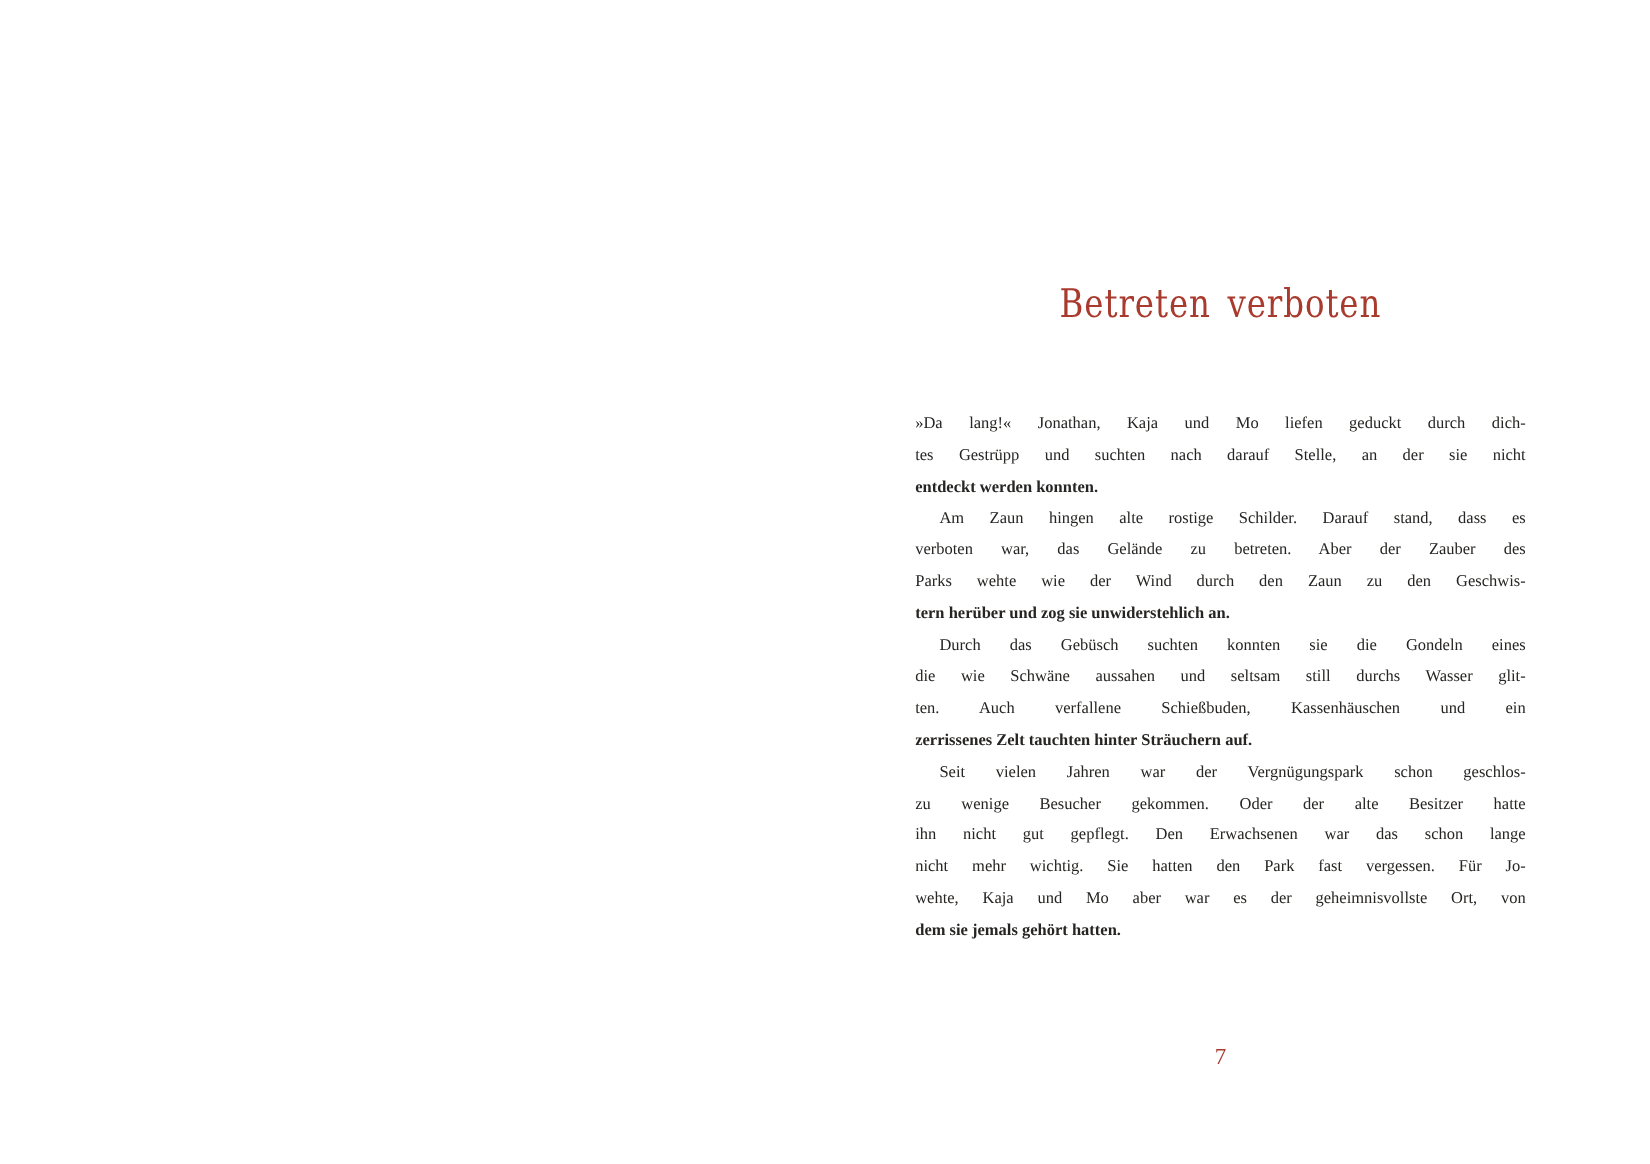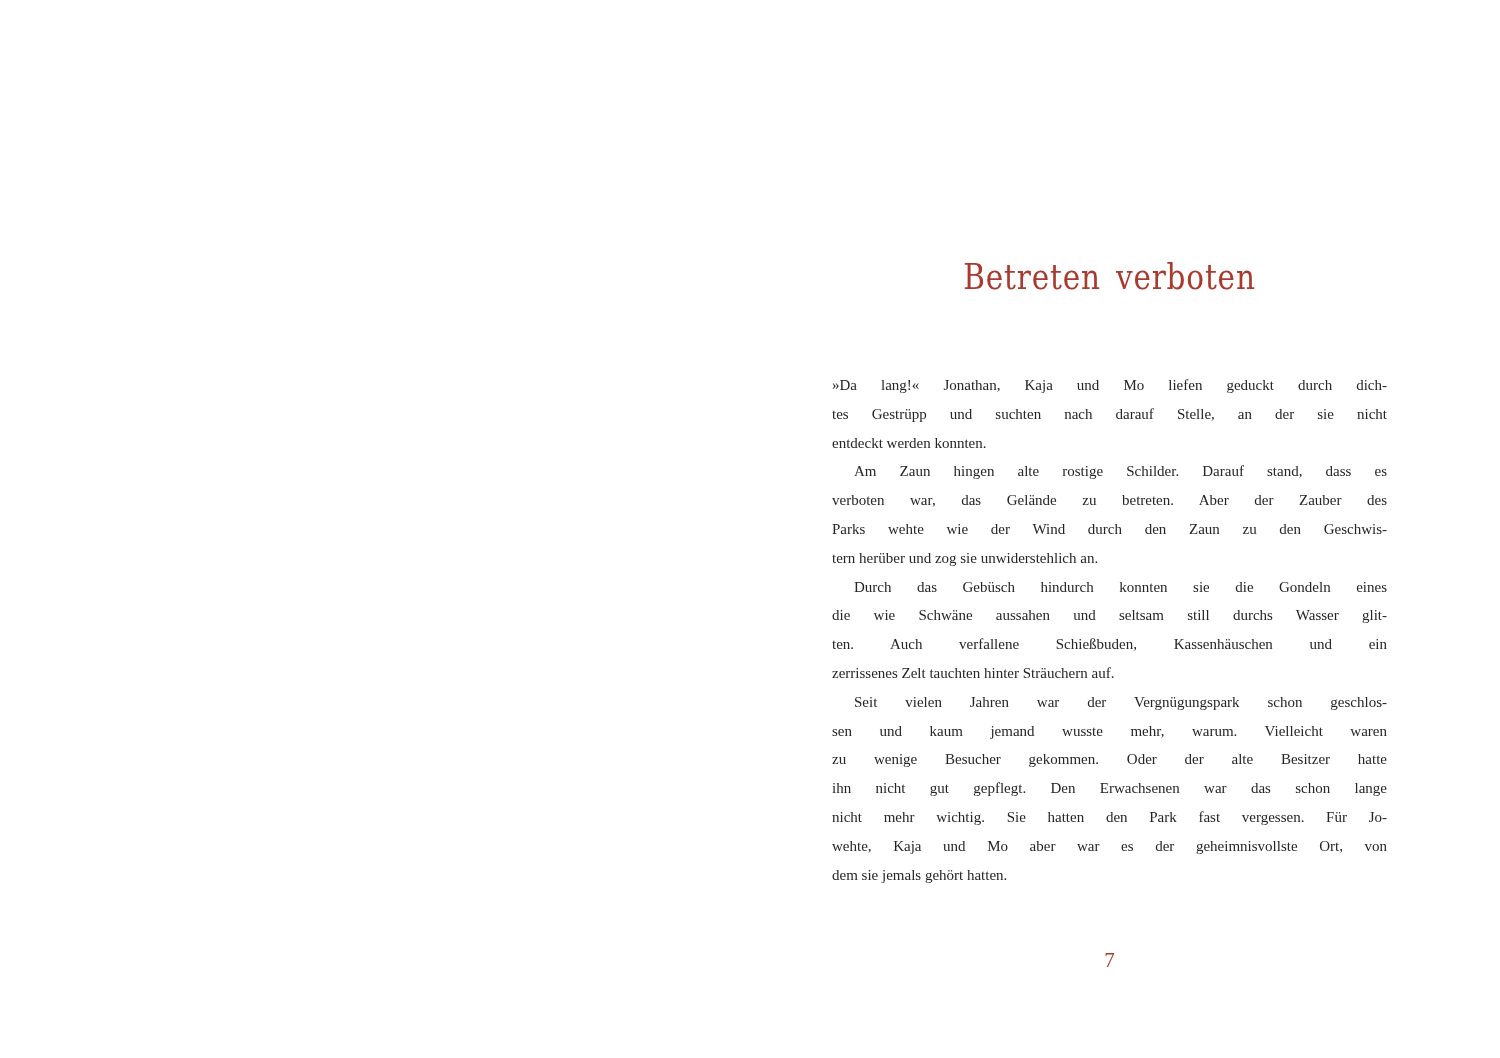--- a/index.html
+++ b/index.html
@@ -60,20 +60,21 @@
   .line {
     height: 28.8px;
     line-height: 28.8px;
     overflow: hidden;
     text-align: justify;
     text-align-last: justify;
   }
   .line.last {
     text-align: left;
     text-align-last: left;
+    font-weight: bold;
   }
   .line.indent {
     text-indent: 22px;
   }
   .page-number {
     position: absolute;
     left: 82px;
     top: 946px;
     width: 555px;
     text-align: center;
@@ -90,26 +91,25 @@
   <div class="page-right">
     <h1 class="chapter-title">Betreten verboten</h1>
     <div class="text-block">
         <div class="line">»Da lang!« Jonathan, Kaja und Mo liefen geduckt durch dich-</div>
         <div class="line">tes Gestrüpp und suchten nach darauf Stelle, an der sie nicht</div>
         <div class="line last">entdeckt werden konnten.</div>
         <div class="line indent">Am Zaun hingen alte rostige Schilder. Darauf stand, dass es</div>
         <div class="line">verboten war, das Gelände zu betreten. Aber der Zauber des</div>
         <div class="line">Parks wehte wie der Wind durch den Zaun zu den Geschwis-</div>
         <div class="line last">tern herüber und zog sie unwiderstehlich an.</div>
-        <div class="line indent">Durch das Gebüsch hindurch konnten sie die Gondeln eines</div>
+        <div class="line indent">Durch das Gebüsch suchten konnten sie die Gondeln eines</div>
         <div class="line">die wie Schwäne aussahen und seltsam still durchs Wasser glit-</div>
         <div class="line">ten. Auch verfallene Schießbuden, Kassenhäuschen und ein</div>
         <div class="line last">zerrissenes Zelt tauchten hinter Sträuchern auf.</div>
         <div class="line indent">Seit vielen Jahren war der Vergnügungspark schon geschlos-</div>
-        <div class="line">sen und kaum jemand wusste mehr, warum. Vielleicht waren</div>
         <div class="line">zu wenige Besucher gekommen. Oder der alte Besitzer hatte</div>
         <div class="line">ihn nicht gut gepflegt. Den Erwachsenen war das schon lange</div>
         <div class="line">nicht mehr wichtig. Sie hatten den Park fast vergessen. Für Jo-</div>
         <div class="line">wehte, Kaja und Mo aber war es der geheimnisvollste Ort, von</div>
         <div class="line last">dem sie jemals gehört hatten.</div>
       </div>
     <div class="page-number">7</div>
   </div>
 </div>
 

